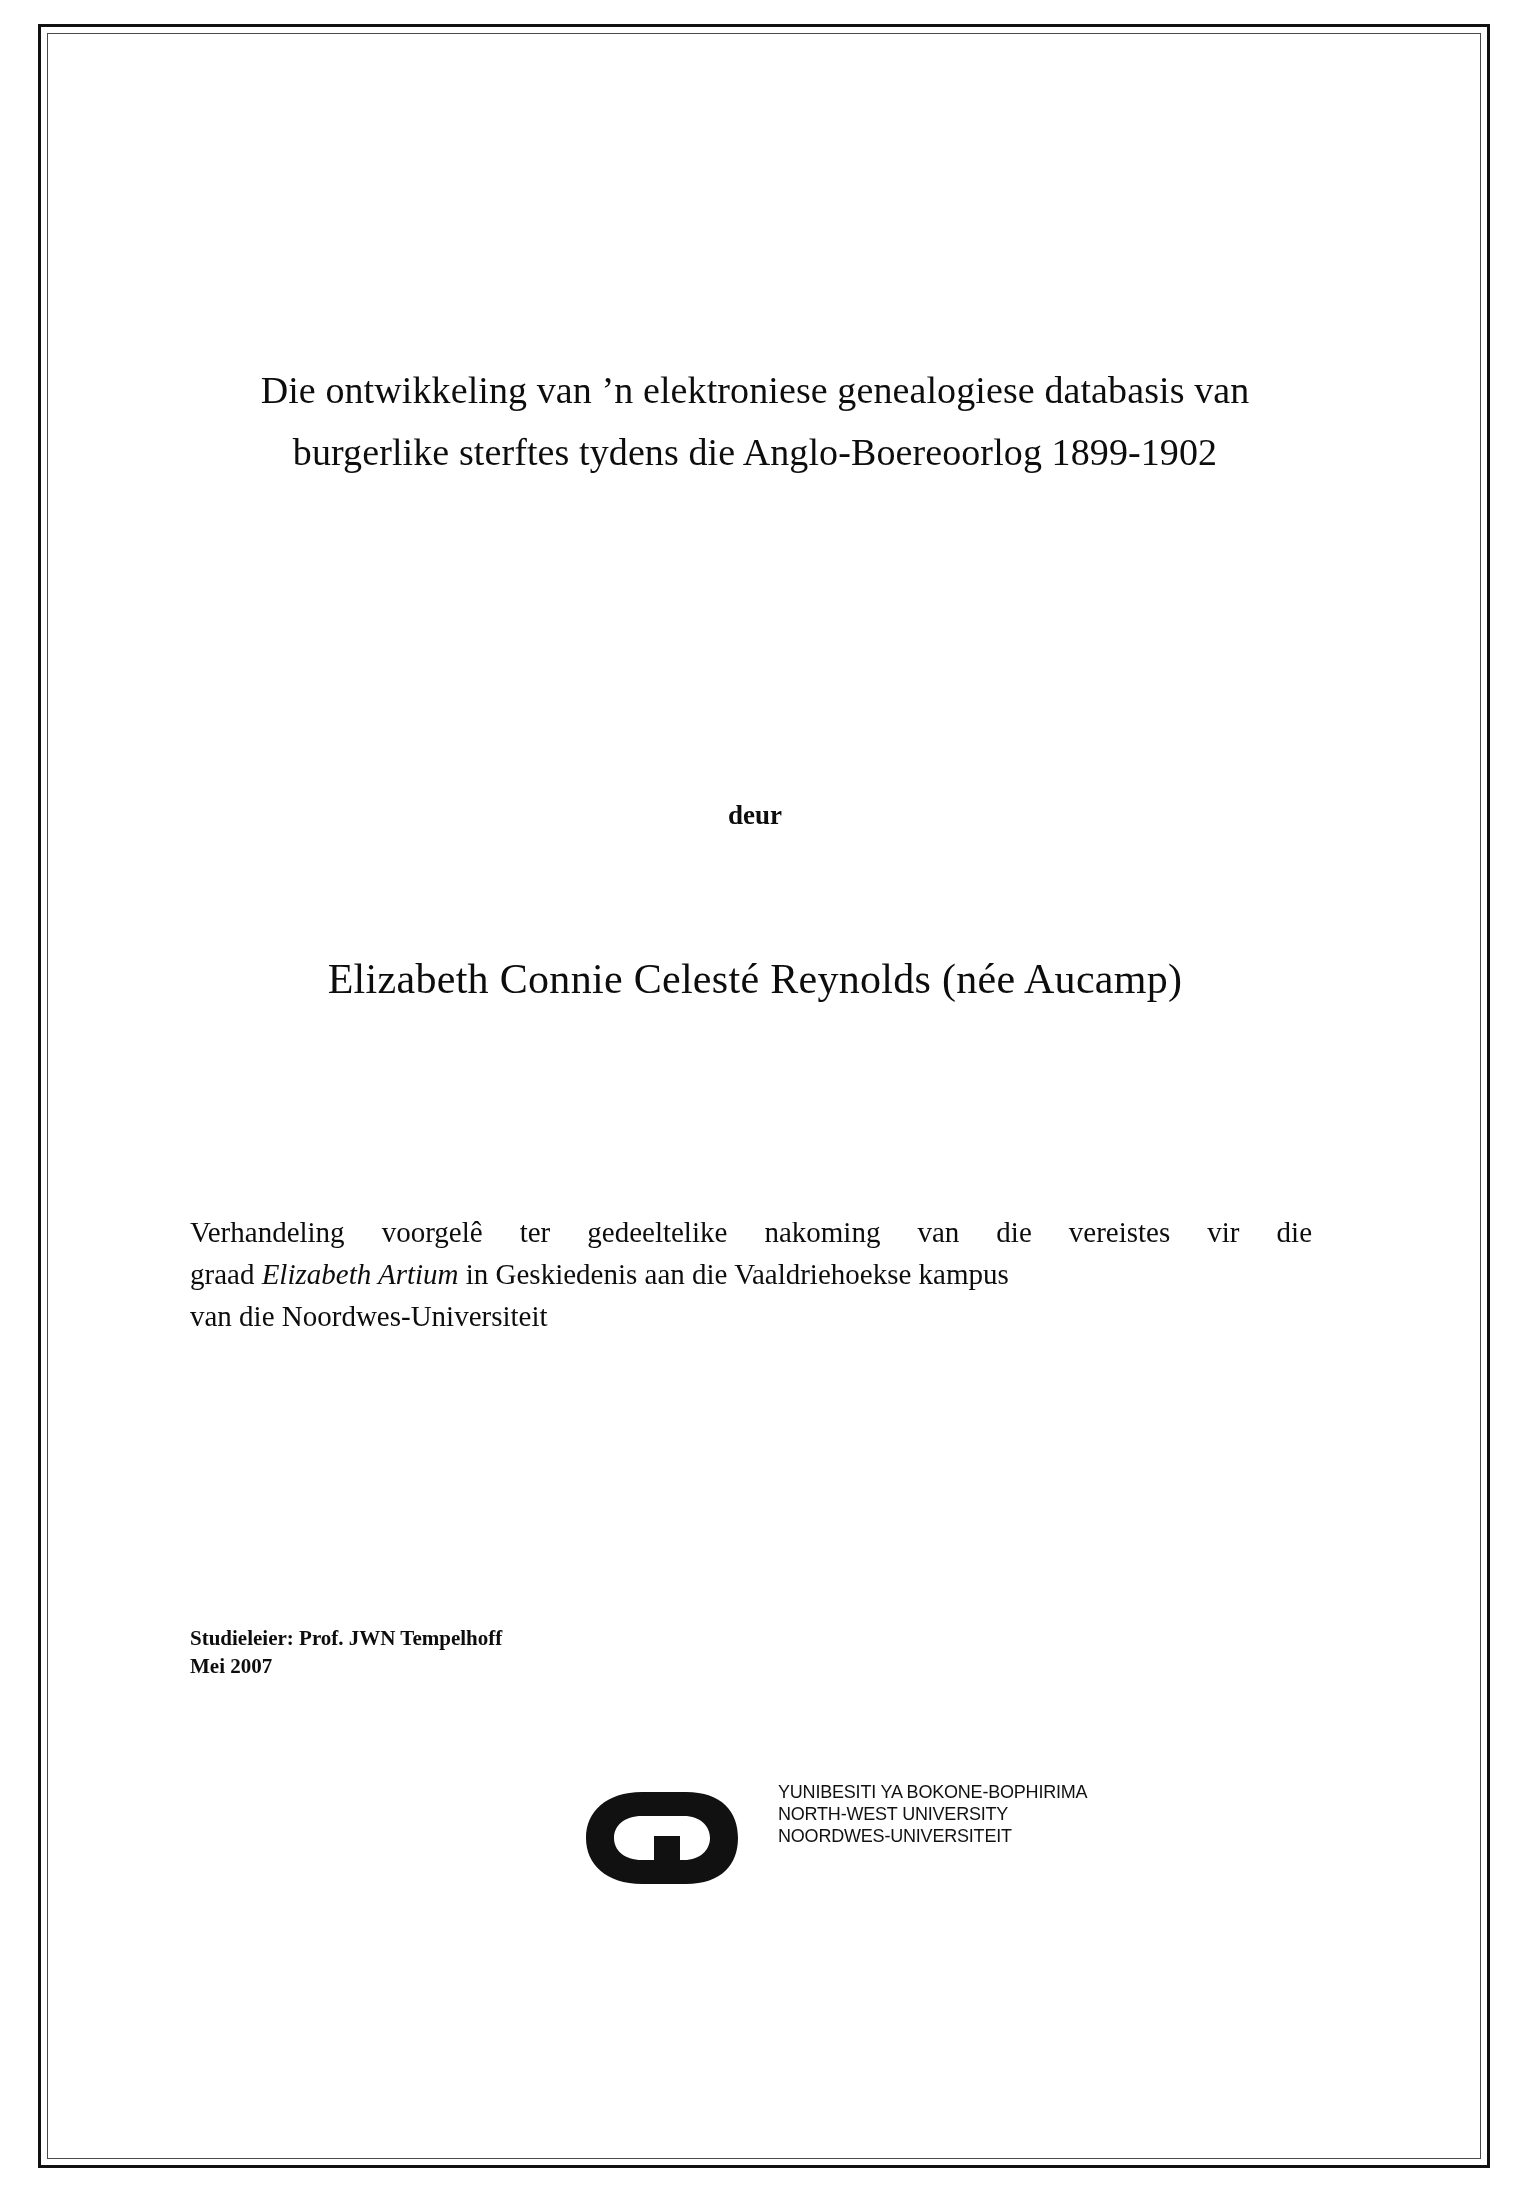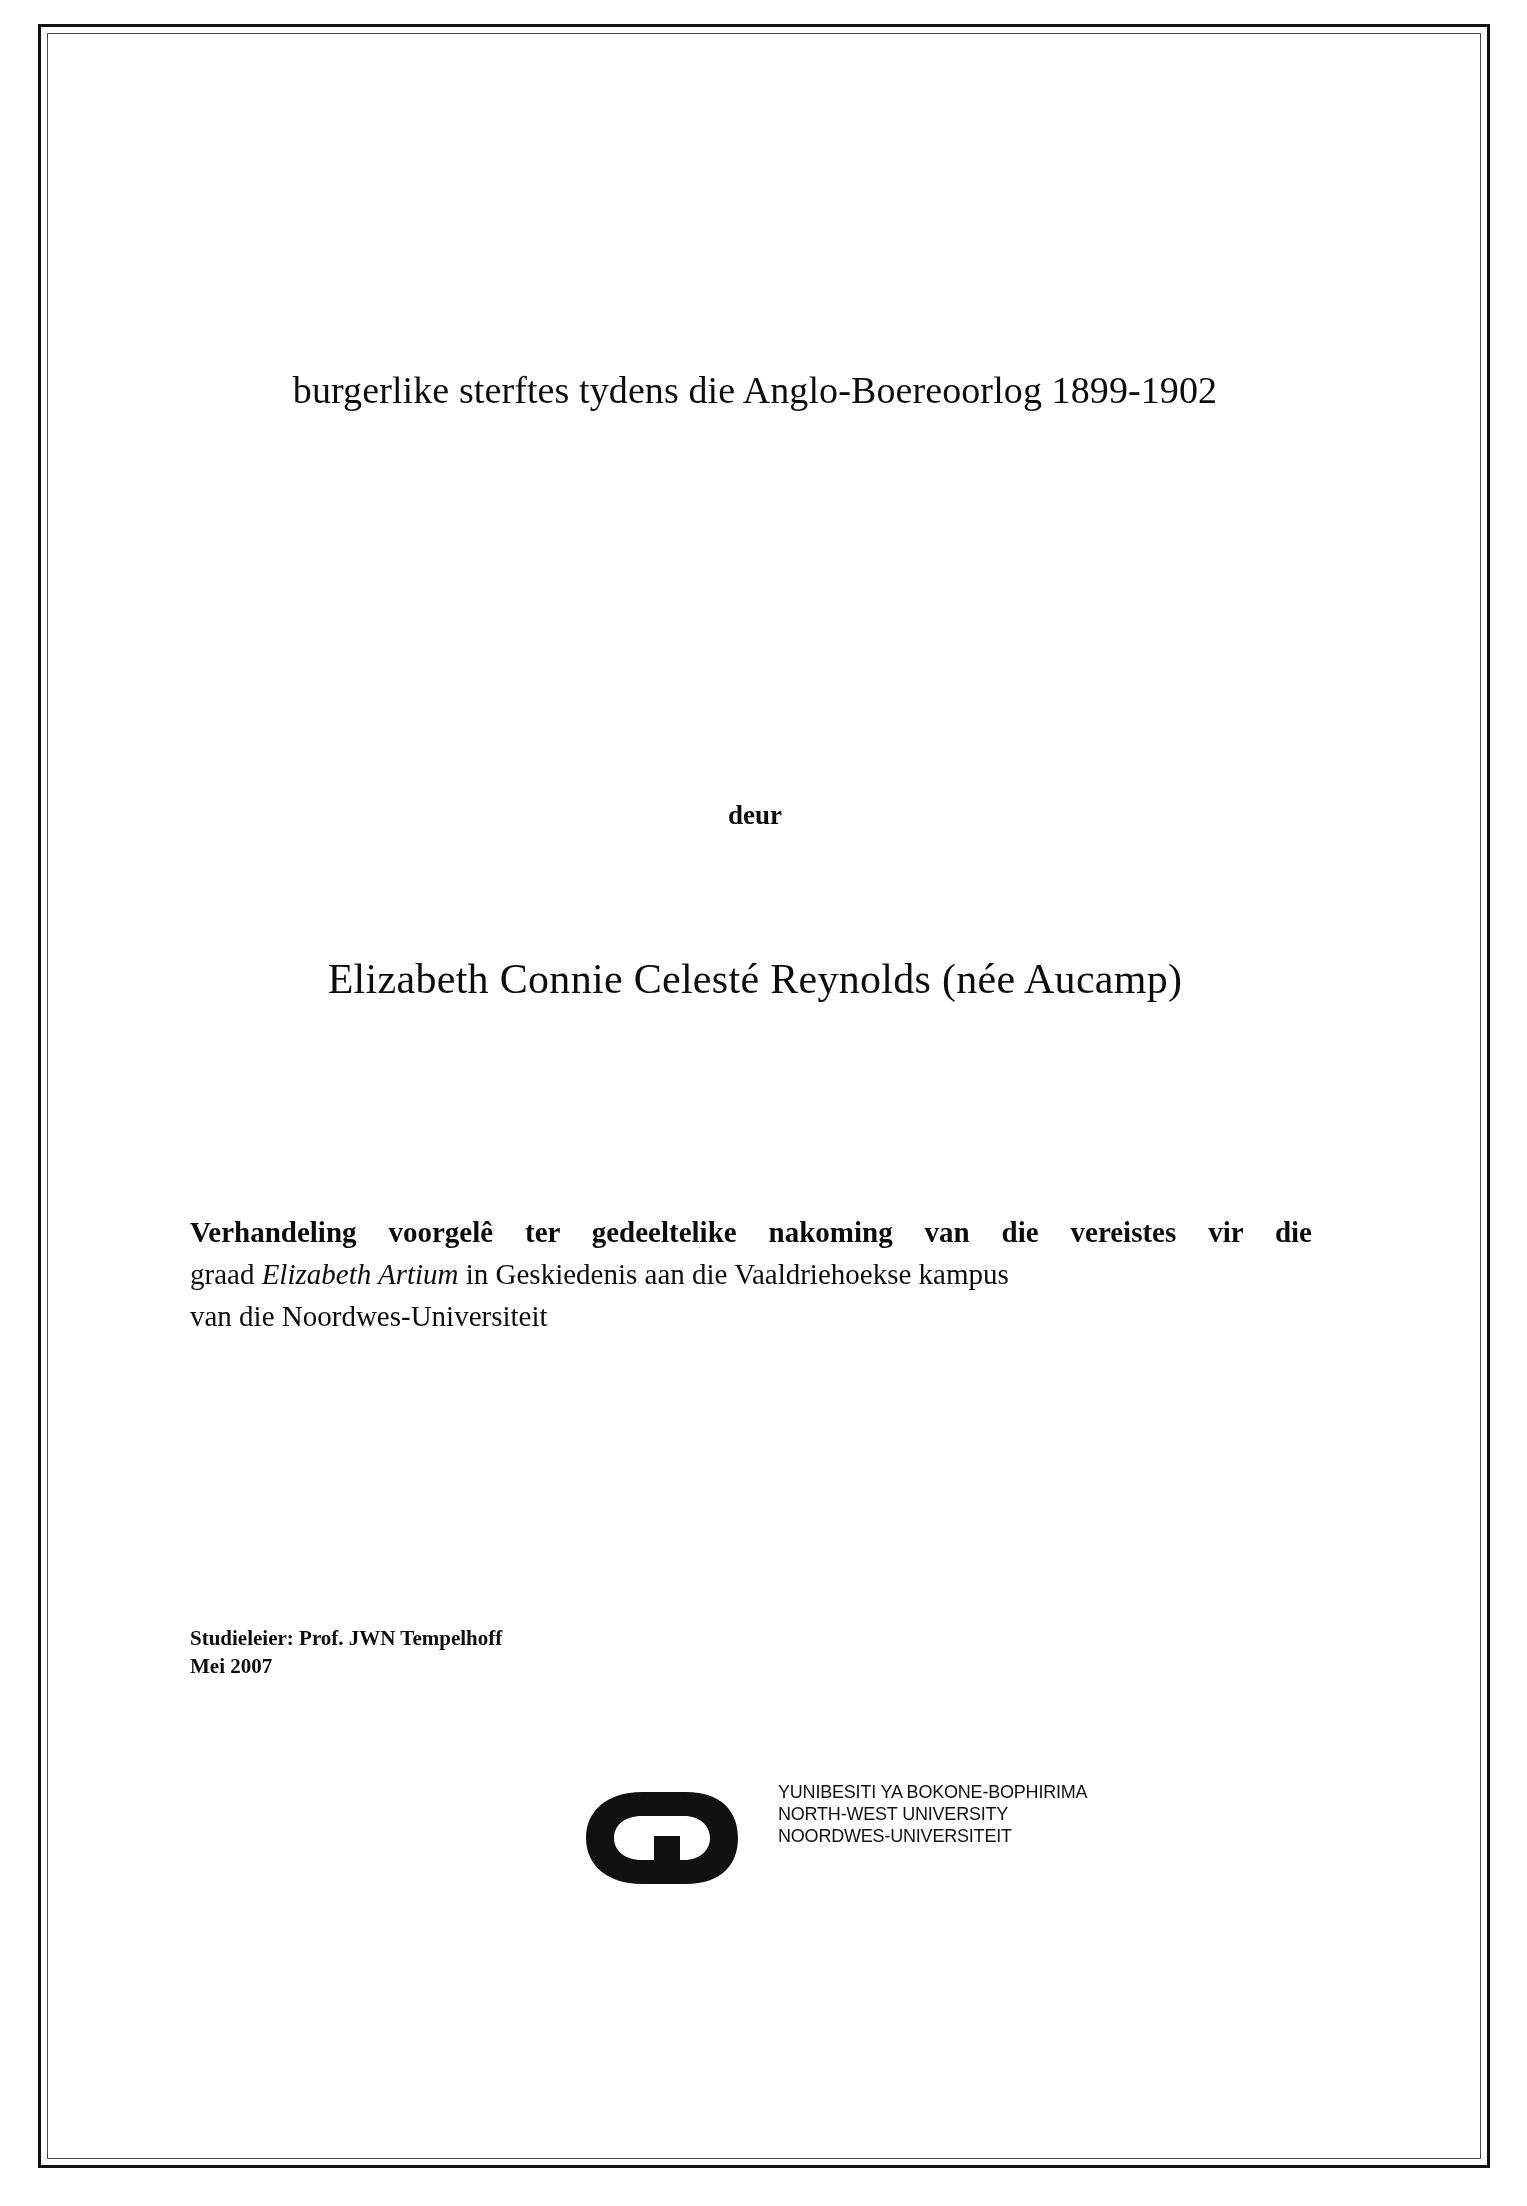--- a/index.html
+++ b/index.html
@@ -82,21 +82,20 @@
     position: absolute;
     left: 40px;
     top: 1212px;
     width: 1122px;
     font-size: 29px;
     line-height: 1.44;
   }
   .statement .just {
     text-align: justify;
     text-align-last: justify;
-    font-weight: bold;
   }
   .statement .plain {
     text-align: left;
   }
   .statement i {
     font-style: italic;
   }
 
   .supervisor-block {
     position: absolute;
@@ -140,20 +139,21 @@
 </head>
 <body>
 
 <div class="page-frame">
   <div class="page-frame-inner"></div>
 </div>
 
 <div class="content">
 
   <div class="title-block">
+    <div class="title-line">Die ontwikkeling van ’n elektroniese genealogiese databasis van</div>
     <div class="title-line">burgerlike sterftes tydens die Anglo-Boereoorlog 1899-1902</div>
   </div>
 
   <div class="byline-label">deur</div>
 
   <div class="author">Elizabeth Connie Celesté Reynolds (née Aucamp)</div>
 
   <div class="statement">
     <div class="just">Verhandeling voorgelê ter gedeeltelike nakoming van die vereistes vir die</div>
     <div class="plain"><span>graad </span><i>Elizabeth Artium</i><span> in Geskiedenis aan die Vaaldriehoekse kampus</span></div>

